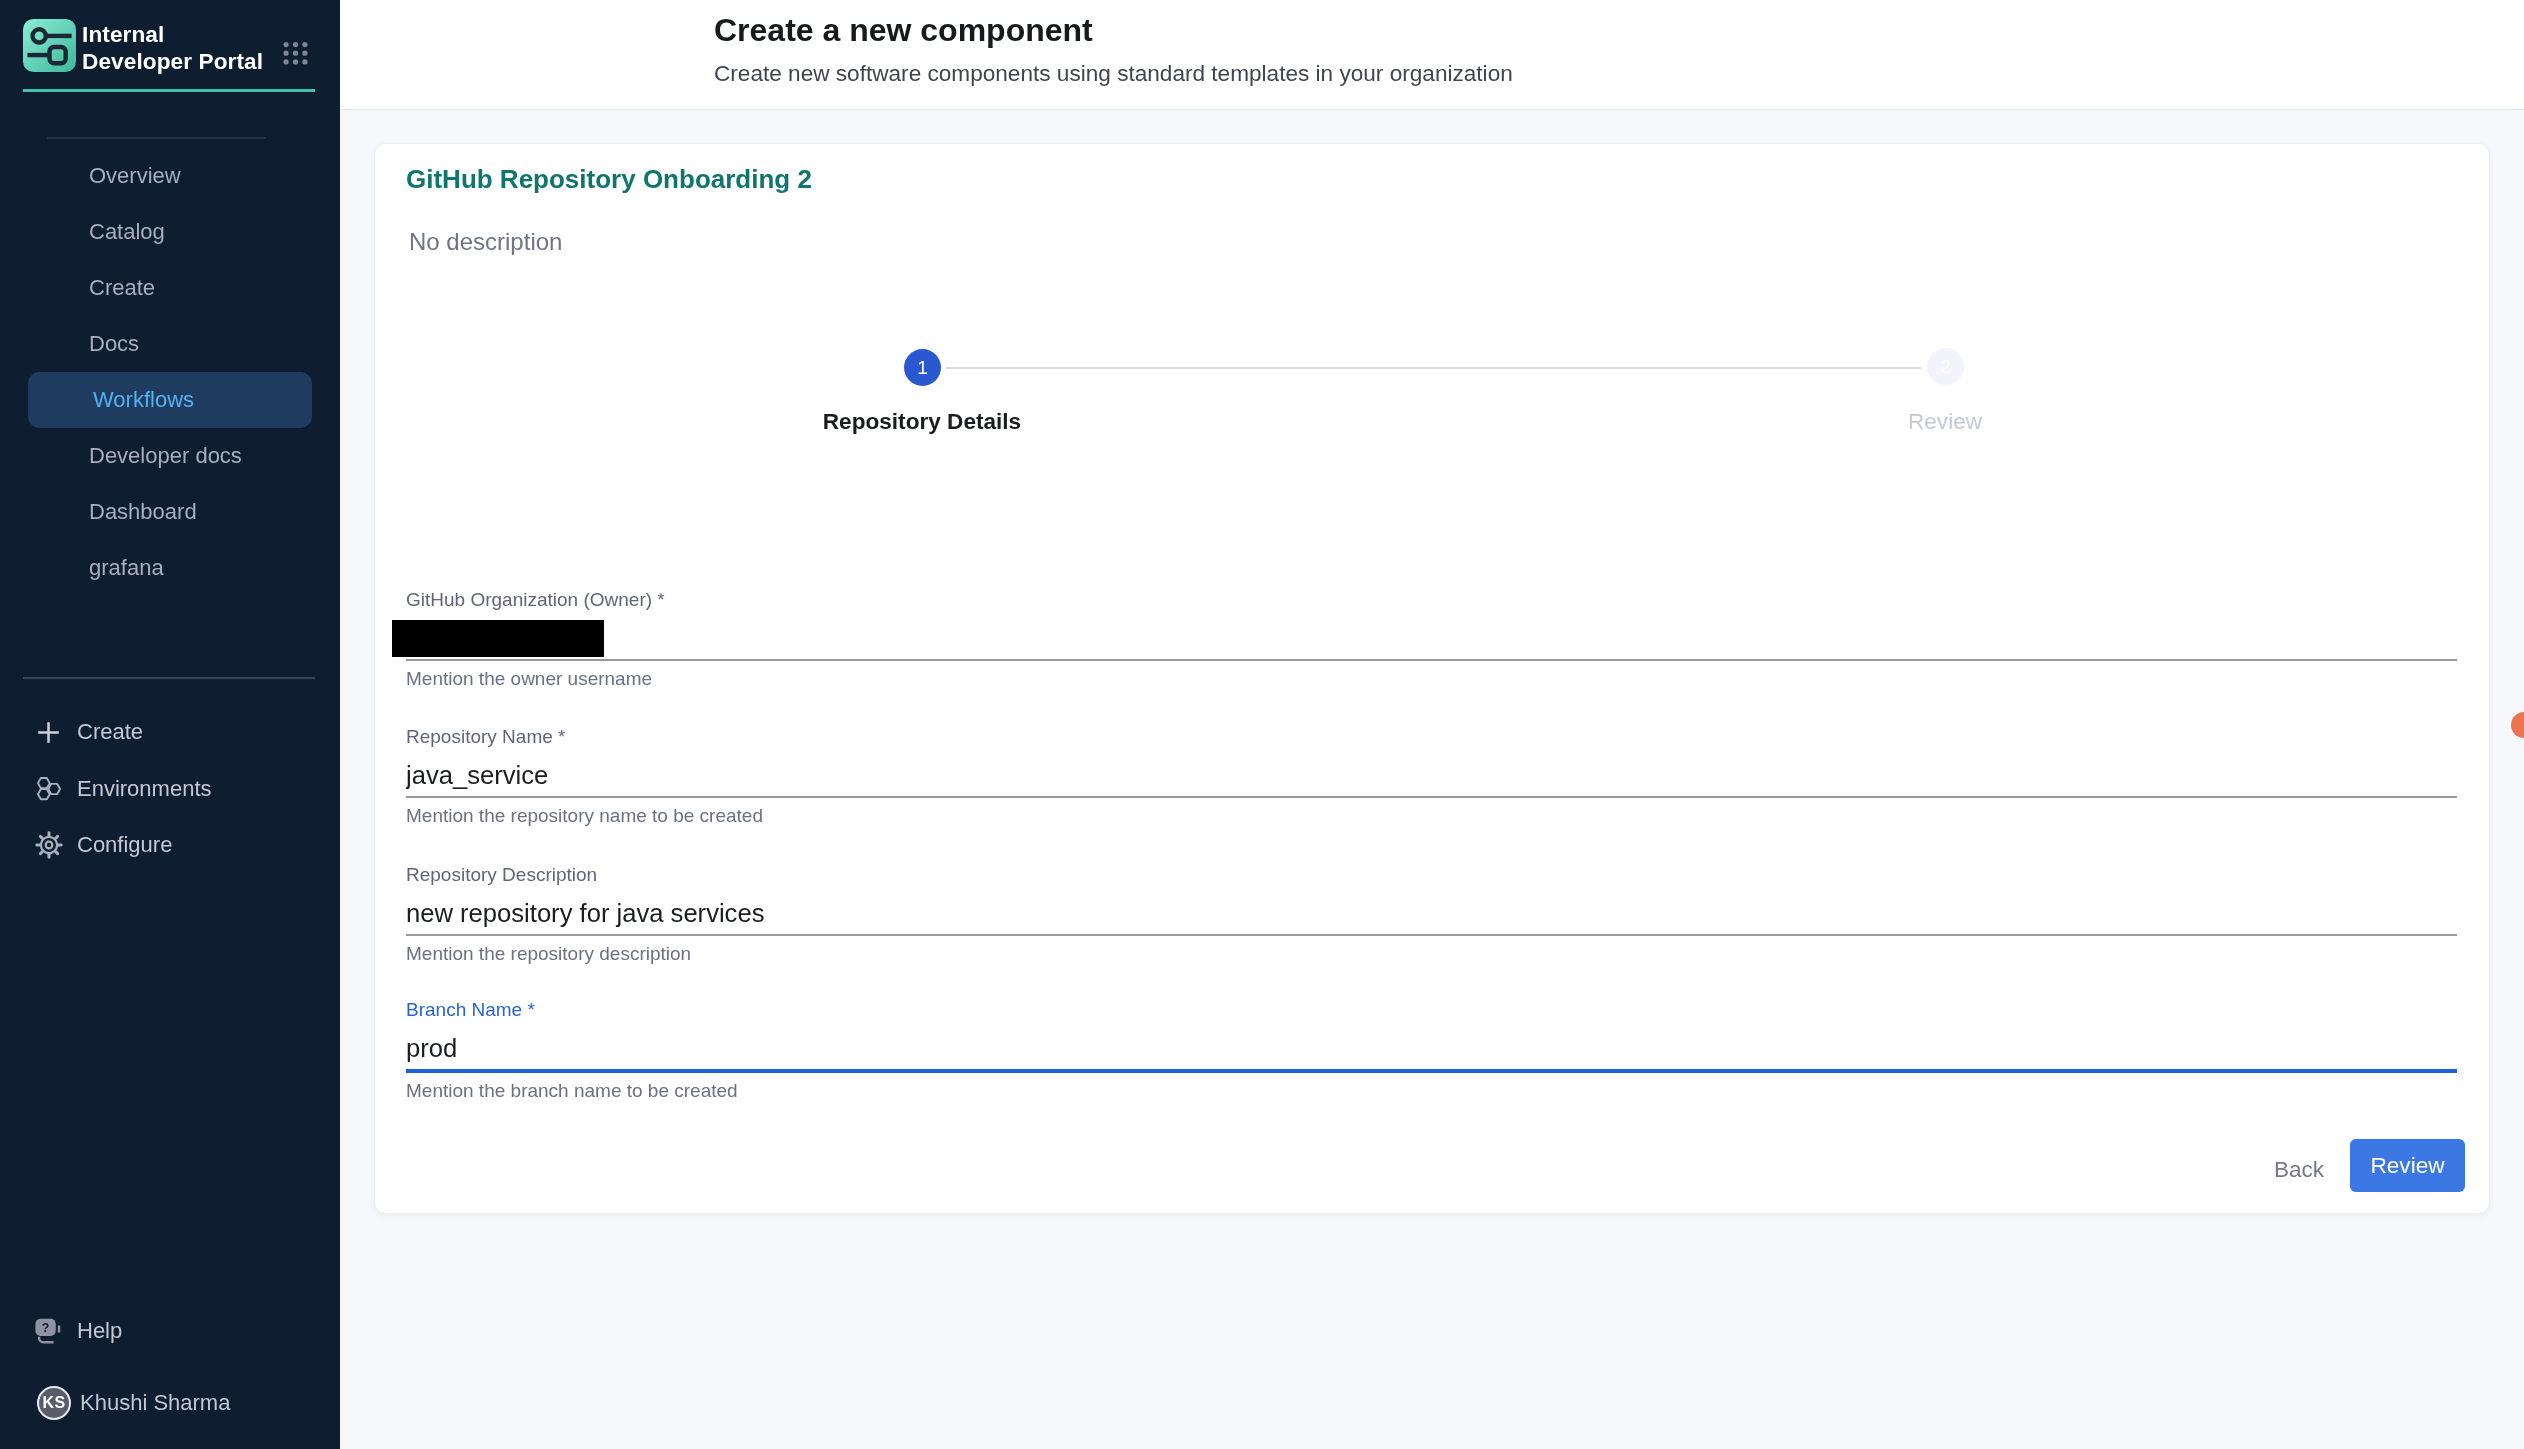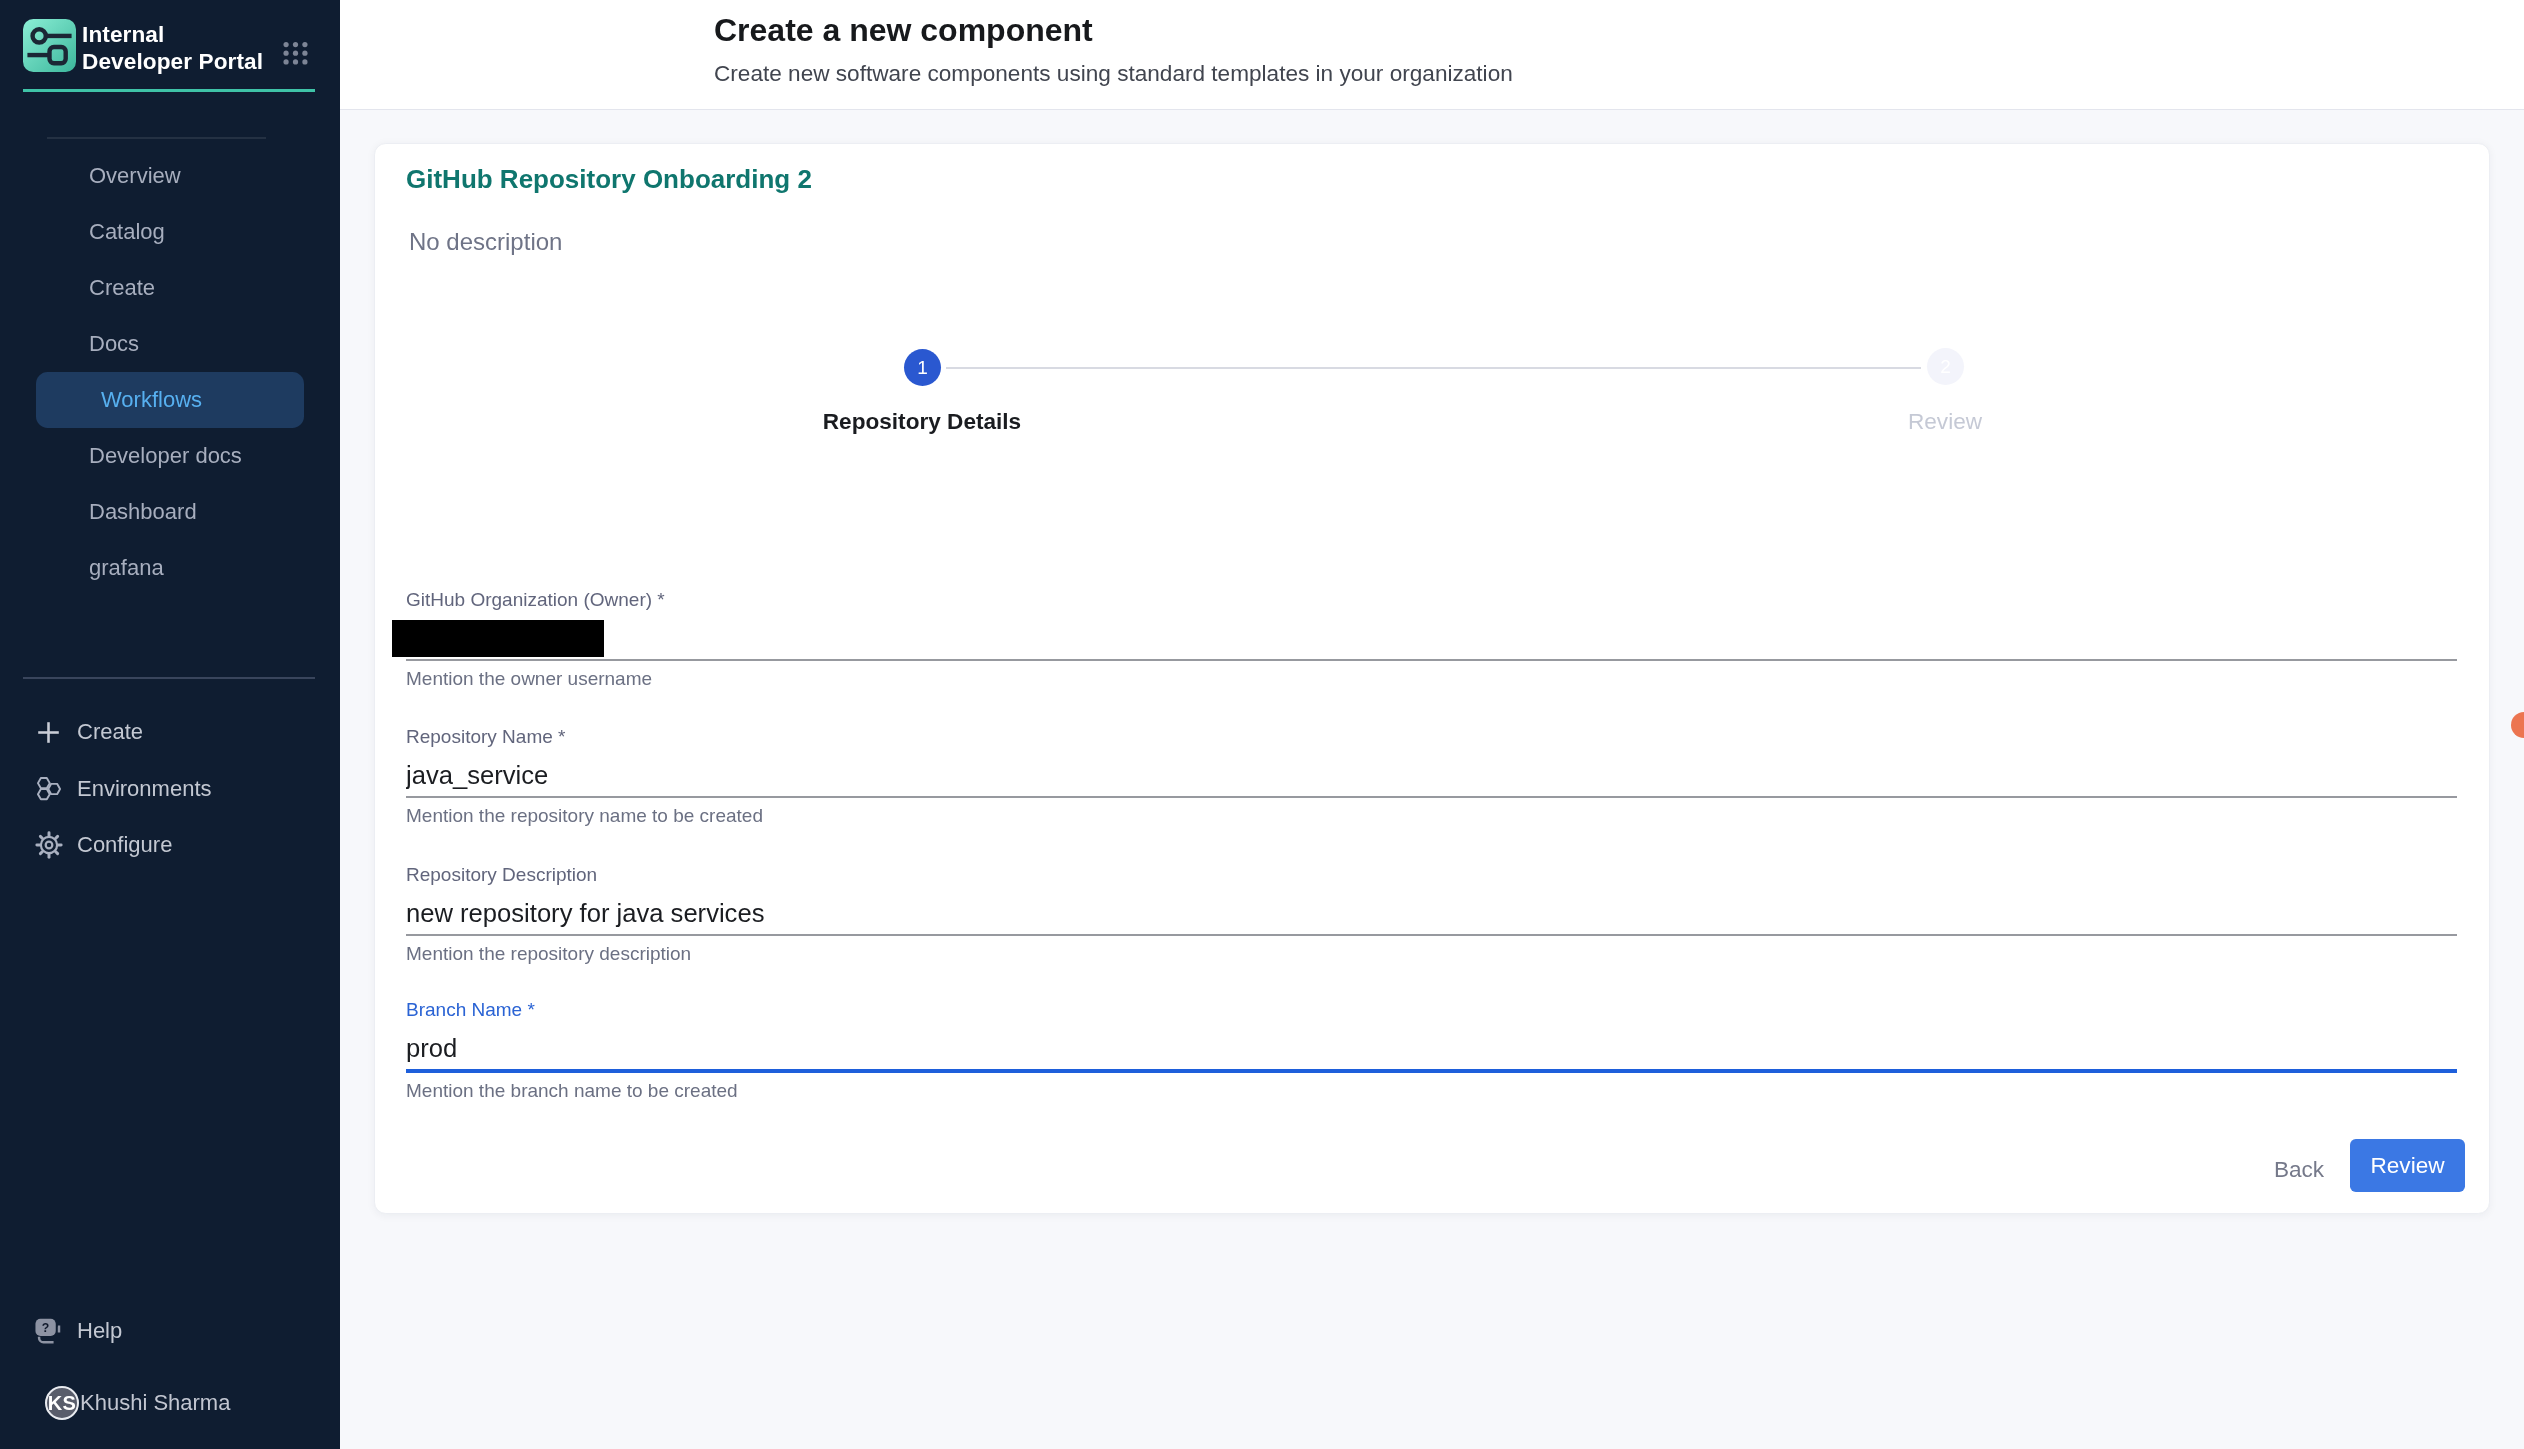--- a/index.html
+++ b/index.html
@@ -7,28 +7,28 @@
 
   
   #sidebar { position:absolute; left:0; top:0; width:340px; height:1449px; background:#0f1d31;padding-left:20px; }
   .brand-tile { position:absolute; left:23.4px; top:19px; width:53px; height:53px; }
   .brand-title { position:absolute; left:82px; top:20.5px; width:183px; color:#ffffff; font-size:22.6px; line-height:1.22; font-weight:700; letter-spacing:0.1px; }
   .grid-icon { position:absolute; left:281px; top:38px; width:29px; height:29px; cursor:pointer; }
   .teal-rule { position:absolute; left:23.4px; top:89px; width:292px; height:2.9px; background:#3fc3a7; }
   .nav-sep-top { position:absolute; left:47px; top:137px; width:219px; height:1.5px; background:rgba(255,255,255,0.09); }
   #nav { position:absolute; left:0; top:148px; width:340px; }
   .nav-item { position:relative; height:56px; display:flex; align-items:center; padding-left:89px; color:#a7aebe; font-size:22px; cursor:pointer; }
-  .nav-item.active { margin:0 36px; padding-left:65px; height:56px; background:#1e3b60; border-radius:11.7px; color:#57b0f0; }
+  .nav-item.active { margin:0 28px; padding-left:65px; height:56px; background:#1e3b60; border-radius:11.7px; color:#57b0f0; }
   .sep-mid { position:absolute; left:23.4px; top:677px; width:292px; height:1.5px; background:#39455c; }
   .action-item { position:absolute; left:0; width:340px; height:56px; display:flex; align-items:center; color:#c3c8d2; font-size:22px; cursor:pointer; }
   .action-item .a-icon { position:absolute; left:34px; width:29px; height:29px; display:flex; align-items:center; justify-content:center; }
   .action-item .a-label { padding-left:77px; }
   #help-row { top:1303px; }
   #user-row { position:absolute; left:0; top:1379px; width:340px; height:48px; display:flex; align-items:center; cursor:pointer; }
-  .avatar { position:absolute; left:37px; width:34px; height:34px; border-radius:50%; background:#595d6b; border:2.2px solid #e9ebf0; color:#fff; font-size:20px; font-weight:700; display:flex; align-items:center; justify-content:center; letter-spacing:0.4px;margin-left:8px; }
+  .avatar { position:absolute; left:37px; width:34px; height:34px; border-radius:50%; background:#595d6b; border:2.2px solid #e9ebf0; color:#fff; font-size:16px; font-weight:700; display:flex; align-items:center; justify-content:center; letter-spacing:0.4px; }
   .user-name { padding-left:80px; color:#c2c6d1; font-size:22px; }
 
   
   #main-header { position:absolute; left:340px; top:0; width:2476px; height:110px; background:#ffffff; border-bottom:1.5px solid #e3e5ed; }
   #page-title { position:absolute; left:374px; top:11.7px; font-size:32px; font-weight:700; color:#17191c; }
   #page-subtitle { position:absolute; left:374px; top:61px; font-size:22.6px; color:#41454f; }
 
   
   #card { position:absolute; left:374px; top:143px; width:2116px; height:1071px; background:#ffffff; border:0.7px solid #eceef3; border-radius:11.7px; box-shadow:0 1.5px 8.8px rgba(25,35,60,.05); }
   #card-title { position:absolute; left:406px; top:164px; font-size:26px; font-weight:700; color:#0f766e; }

